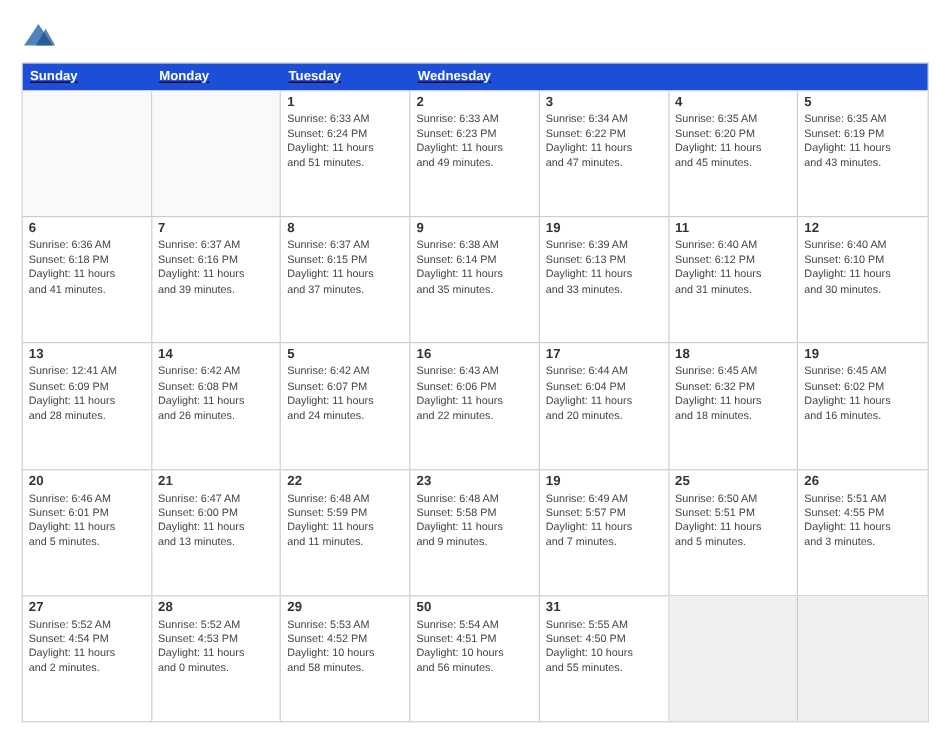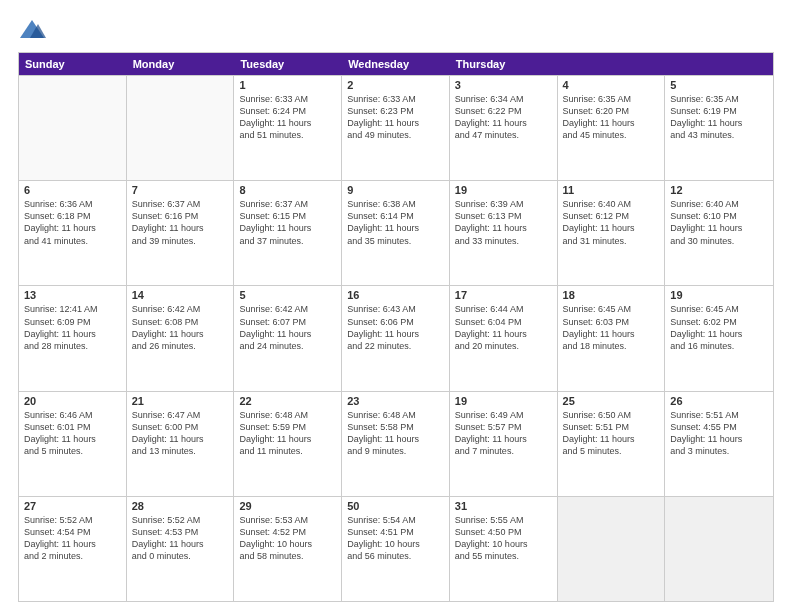--- a/index.html
+++ b/index.html
@@ -54,21 +54,22 @@
     }
     .calendar {
       flex: 1;
       display: flex;
       flex-direction: column;
       border: 1px solid #ccc;
     }
     .cal-header {
       display: grid;
       grid-template-columns: repeat(7, 1fr);
-      background: #4c1d95;
+      background: #1d4ed8;
+      text-decoration: underline;
     }
     .cal-header-cell {
       color: white;
       font-size: 11px;
       font-weight: bold;
       padding: 5px 6px;
       text-align: left;
     }
     .cal-body {
       display: flex;
@@ -130,21 +131,20 @@
       <div class="location"></div>
     </div>
   </div>
 
   <div class="calendar">
     <div class="cal-header">
     <div class="cal-header-cell">Sunday</div>
         <div class="cal-header-cell">Monday</div>
         <div class="cal-header-cell">Tuesday</div>
         <div class="cal-header-cell">Wednesday</div>
-        <div class="cal-header-cell">Thursday</div>
       </div>
     <div class="cal-body">
     <div class="cal-row">
           <div class="cal-cell empty"></div>
           <div class="cal-cell empty"></div>
           <div class="cal-cell">
             <div class="day-num">1</div>
             <div class="cell-line">Sunrise: 6:33 AM</div>
             <div class="cell-line">Sunset: 6:24 PM</div>
             <div class="cell-line">Daylight: 11 hours</div>
@@ -262,21 +262,21 @@
           <div class="cal-cell">
             <div class="day-num">17</div>
             <div class="cell-line">Sunrise: 6:44 AM</div>
             <div class="cell-line">Sunset: 6:04 PM</div>
             <div class="cell-line">Daylight: 11 hours</div>
             <div class="cell-line">and 20 minutes.</div>
           </div>
           <div class="cal-cell">
             <div class="day-num">18</div>
             <div class="cell-line">Sunrise: 6:45 AM</div>
-            <div class="cell-line">Sunset: 6:03 PM</div>
+            <div class="cell-line">Sunset: 6:32 PM</div>
             <div class="cell-line">Daylight: 11 hours</div>
             <div class="cell-line">and 18 minutes.</div>
           </div>
           <div class="cal-cell">
             <div class="day-num">19</div>
             <div class="cell-line">Sunrise: 6:45 AM</div>
             <div class="cell-line">Sunset: 6:02 PM</div>
             <div class="cell-line">Daylight: 11 hours</div>
             <div class="cell-line">and 16 minutes.</div>
           </div>

